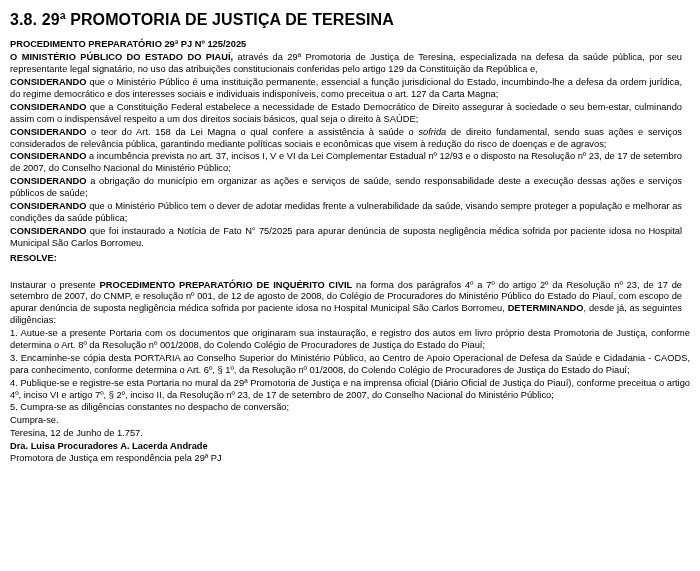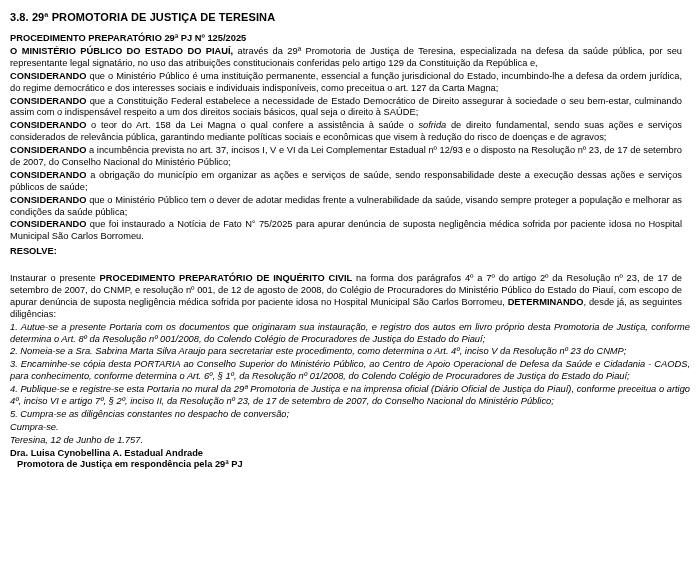--- a/index.html
+++ b/index.html
@@ -15,50 +15,48 @@
     font-size: 9.3px;
     line-height: 1.28;
   }
   .page {
     width: 700px;
     box-sizing: border-box;
     padding: 8px 10px 6px 10px;
   }
   .doc-title {
     font-weight: bold;
-    font-size: 11px;
+    font-size: 16px;
     margin: 2px 0 9px 0;
     letter-spacing: 0.1px;
   }
   .line {
     margin: 0 0 1px 0;
     text-align: justify;
   }
   .b { font-weight: bold; }
   .i { font-style: italic; }
   .block {
     margin: 0 8px 1px 0;
     text-align: justify;
   }
   .resolve {
     font-weight: bold;
     margin: 3px 0 15px 0;
   }
   .item {
     margin: 0 0 1px 0;
     text-align: justify;
-    font-style: italic;
   }
   .sign-name {
     font-weight: bold;
     margin-top: 1px;
   }
   .sign-role {
-    font-weight: bold;
-    margin-left: 7px;
+    font-weight: normal;
   }
 </style>
 </head>
 <body>
 
 <div class="page">
 
   <div class="doc-title">3.8. 29ª PROMOTORIA DE JUSTIÇA DE TERESINA</div>
 
   <div class="line b">PROCEDIMENTO PREPARATÓRIO 29ª PJ Nº 125/2025</div>
@@ -78,23 +76,22 @@
 
   <div class="block"><span class="b">CONSIDERANDO</span><span> que o Ministério Público tem o dever de adotar medidas frente a vulnerabilidade da saúde, visando sempre proteger a população e melhorar as condições da saúde pública;</span></div>
 
   <div class="block"><span class="b">CONSIDERANDO</span><span> que foi instaurado a Notícia de Fato N° 75/2025 para apurar denúncia de suposta negligência médica sofrida por paciente idosa no Hospital Municipal São Carlos Borromeu.</span></div>
 
   <div class="resolve">RESOLVE:</div>
 
   <div class="block"><span>Instaurar o presente </span><span class="b">PROCEDIMENTO PREPARATÓRIO DE INQUÉRITO CIVIL</span><span> na forma dos parágrafos 4º a 7º do artigo 2º da Resolução nº 23, de 17 de setembro de 2007, do CNMP, e resolução nº 001, de 12 de agosto de 2008, do Colégio de Procuradores do Ministério Público do Estado do Piauí, com escopo de apurar denúncia de suposta negligência médica sofrida por paciente idosa no Hospital Municipal São Carlos Borromeu, </span><span class="b">DETERMINANDO</span><span>, desde já, as seguintes diligências:</span></div>
 
   <div class="item">1. Autue-se a presente Portaria com os documentos que originaram sua instauração, e registro dos autos em livro próprio desta Promotoria de Justiça, conforme determina o Art. 8º da Resolução nº 001/2008, do Colendo Colégio de Procuradores de Justiça do Estado do Piauí;</div>
-  <div class="item">2. Nomeia-se a Sra. Sabrina Marta Silva Araujo para secretariar este procedimento, como determina o Art. 4º, inciso V da Resolução nº 23 do CNMP;</div>
   <div class="item">3. Encaminhe-se cópia desta PORTARIA ao Conselho Superior do Ministério Público, ao Centro de Apoio Operacional de Defesa da Saúde e Cidadania - CAODS, para conhecimento, conforme determina o Art. 6º, § 1º, da Resolução nº 01/2008, do Colendo Colégio de Procuradores de Justiça do Estado do Piauí;</div>
   <div class="item">4. Publique-se e registre-se esta Portaria no mural da 29ª Promotoria de Justiça e na imprensa oficial (Diário Oficial de Justiça do Piauí), conforme preceitua o artigo 4º, inciso VI e artigo 7º, § 2º, inciso II, da Resolução nº 23, de 17 de setembro de 2007, do Conselho Nacional do Ministério Público;</div>
   <div class="item">5. Cumpra-se as diligências constantes no despacho de conversão;</div>
 
   <div class="item">Cumpra-se.</div>
   <div class="item">Teresina, 12 de Junho de 1.757.</div>
-  <div class="sign-name">Dra. Luisa Cynobellina A. Estadual Andrade</div>
+  <div class="sign-name">Dra. Luisa Procuradores A. Lacerda Andrade</div>
   <div class="sign-role">Promotora de Justiça em respondência pela 29ª PJ</div>
 
 </div>
 
 </body></html>

